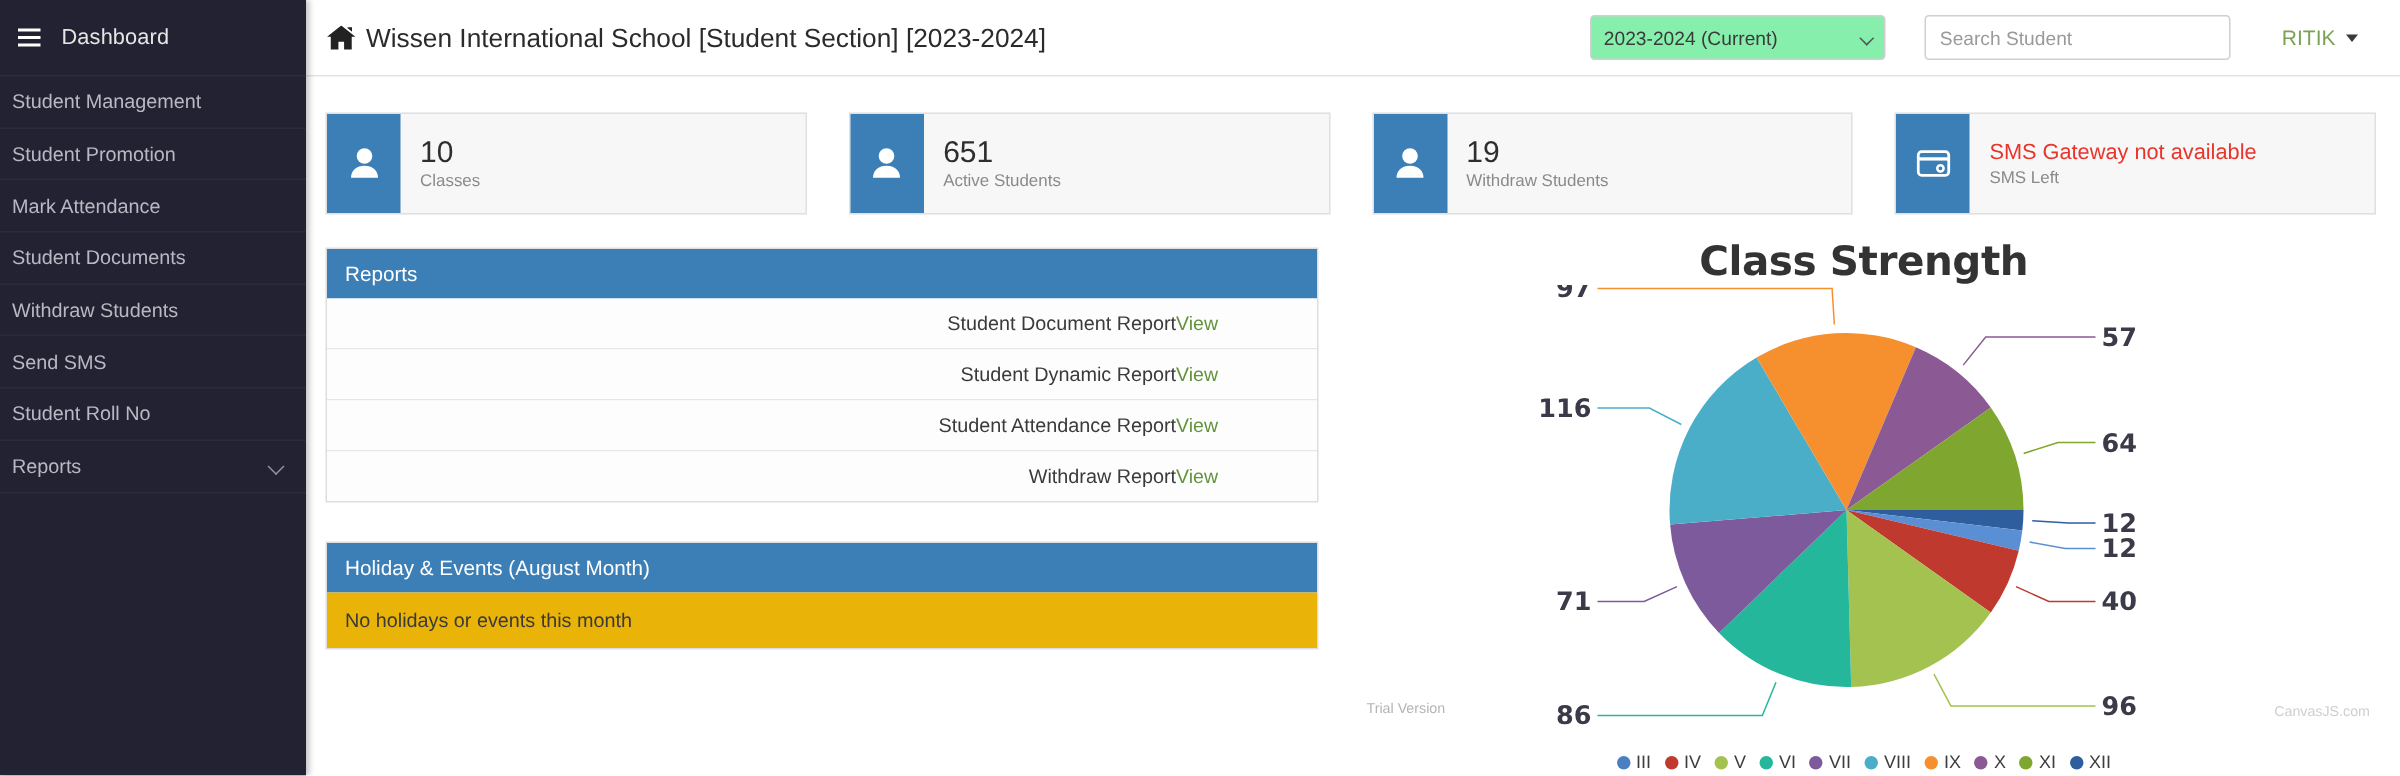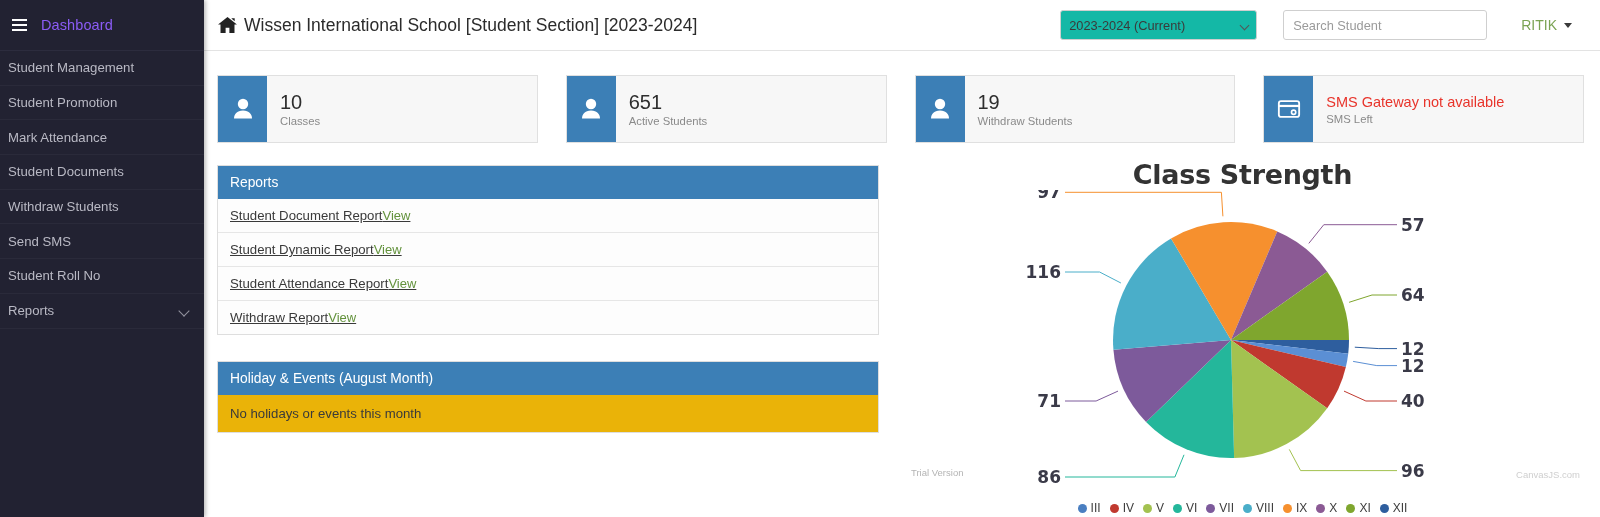--- a/index.html
+++ b/index.html
@@ -26,21 +26,21 @@
     padding-left: 12px;
     color: #ffffff;
     border-bottom: 1px solid #2c2c3e;
   }
   .hamburger {
     width: 15px; height: 12px;
     display: inline-flex; flex-direction: column; justify-content: space-between;
     margin-right: 14px;
   }
   .hamburger i { display: block; height: 2px; background: #ffffff; border-radius: 0; }
-  .sb-brand-label { font-size: 14.5px; color: #8b5cf6; letter-spacing: .1px; }
+  .sb-brand-label { font-size: 14.5px; color: #e5e5e5; letter-spacing: .1px; }
 
   .sb-items { display: block; }
   .sb-item {
     height: 34.7px;
     display: flex; align-items: center; justify-content: space-between;
     padding: 0 14px 0 8px;
     color: #b9b9c4;
     font-size: 13.2px;
     border-bottom: 1px solid #2a2a3a;
     cursor: pointer;
@@ -75,21 +75,21 @@
     white-space: nowrap;
   }
   .home-ico { margin-right: 7px; display: inline-flex; }
   .topbar-right {
     margin-left: auto;
     display: flex; align-items: center; gap: 26px;
   }
   .session-select {
     width: 197px; height: 30px;
     border: 1px solid #cfcfcf; border-radius: 3px;
-    background: #14b8a6;
+    background: #86efac;
     font-size: 12.8px; color: #3a3a3a;
     padding: 0 22px 0 8px;
     font-family: "Liberation Sans", sans-serif;
     appearance: none; -webkit-appearance: none;
     cursor: pointer;
     position: relative;
   }
   .select-wrap { position: relative; display: inline-block; }
   .select-caret {
     position: absolute; right: 9px; top: 12px;
@@ -148,26 +148,25 @@
   .lower { display: flex; margin-top: 22px; }
   .left-col { width: 662px; flex: 0 0 662px; }
   .panel { border: 1px solid #dedede; background: #fff; margin-bottom: 26px; }
   .panel-head {
     background: #3c7fb6;
     color: #fff;
     font-size: 13.8px;
     padding: 9px 12px;
   }
   .rep-row {
-    display: flex; align-items: center; justify-content: flex-start;
+    display: flex; align-items: center; justify-content: flex-end;
     padding: 9px 14px 9px 12px;
     font-size: 13.2px; color: #3a3a3a;
     border-bottom: 1px solid #e6e6e6;
     background: #fdfdfd;
-    text-decoration: underline;
   }
   .rep-row:last-child { border-bottom: none; }
   .rep-view { color: #63923c; font-size: 13px; cursor: pointer; padding-right: 52px; }
   .panel-body {
     padding: 11px 12px; font-size: 13.2px; color: #3a3a3a;
     background: #eab308; min-height: 36px;
   }
 
   
   .chart-col {

